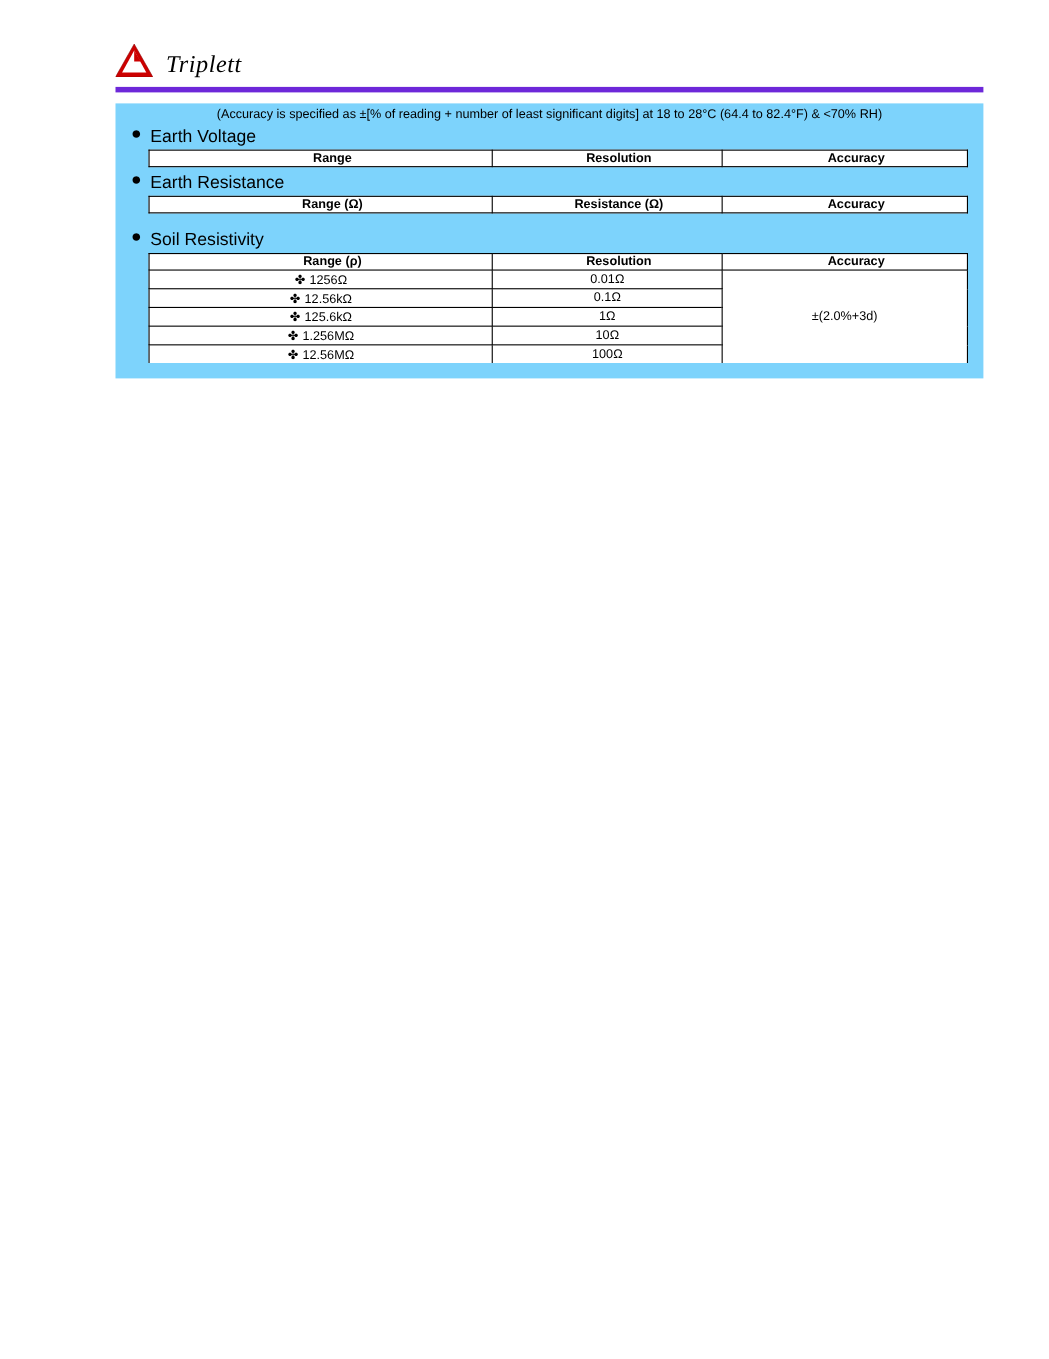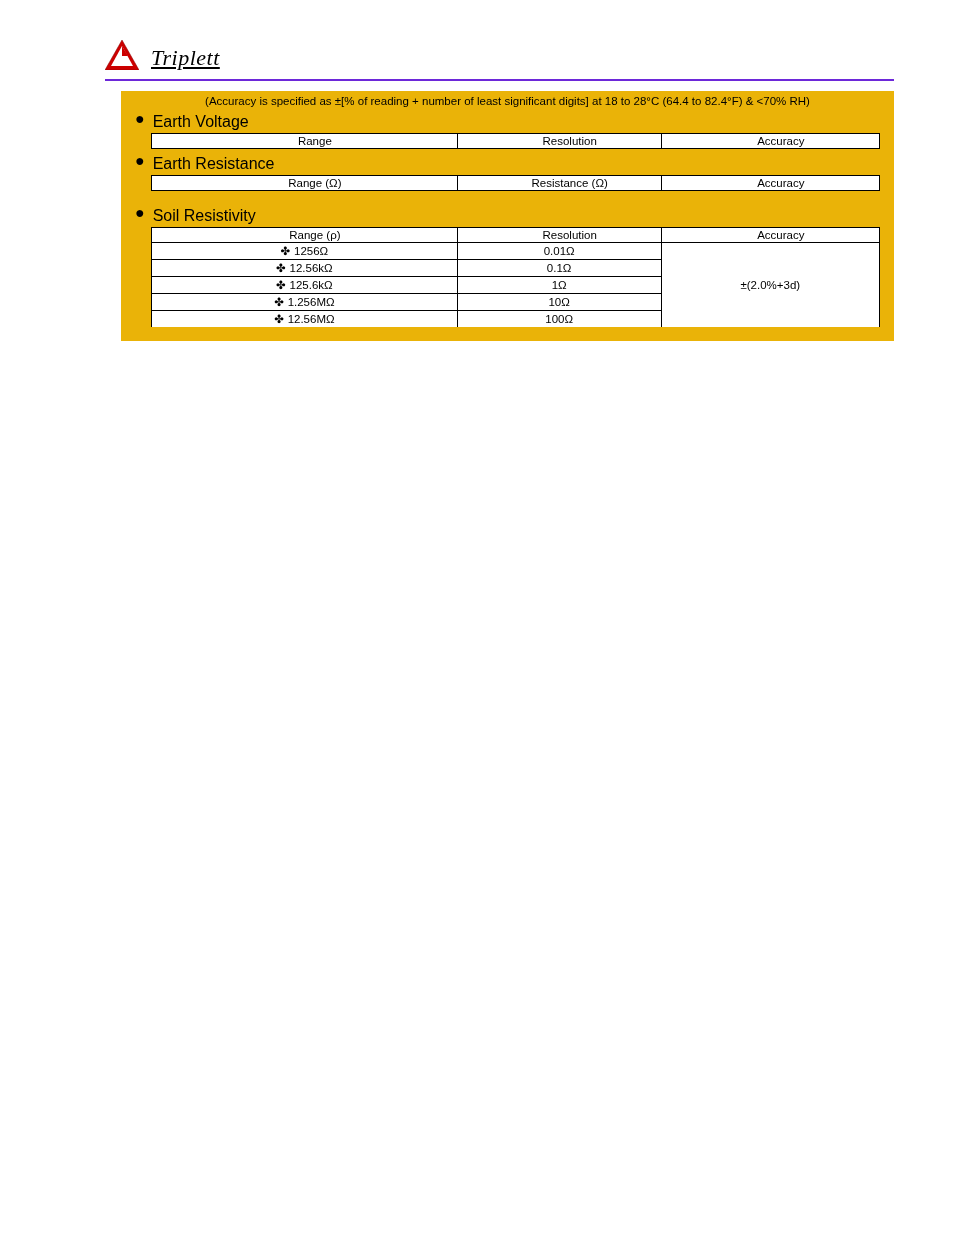--- a/index.html
+++ b/index.html
@@ -11,41 +11,39 @@
     width: 954px;
     height: 1235px;
     position: relative;
   }
   .page {
     padding: 40px 60px 40px 105px;
   }
   .header {
     display: flex;
     align-items: flex-end;
-    border-bottom: 2px solid #6d28d9;
+    border-bottom: 5px solid #6d28d9;
     padding-bottom: 8px;
     margin-bottom: 10px;
-    text-decoration: underline;
   }
   .logo {
     margin-right: 12px;
     margin-bottom: -2px;
   }
   .headertxt {
     font-family: "Times New Roman", serif;
     font-style: italic;
     font-size: 22px;
     letter-spacing: 0.5px;
   }
   .graybox {
-    background: #eab308;
+    background: #7dd3fc;
     padding: 4px 14px 14px 14px;
     font-family: Arial, Helvetica, sans-serif;
     font-size: 11.5px;
-    margin-left: 16px;
   }
   .condline {
     text-align: center;
     font-size: 11.5px;
     margin-bottom: 4px;
   }
   .section-row {
     display: flex;
     align-items: flex-start;
     margin-top: 6px;
@@ -68,21 +66,21 @@
     font-size: 11.5px;
     background: #fff;
   }
   table.spec th, table.spec td {
     border: 1px solid #000;
     padding: 1px 6px;
     text-align: center;
     font-weight: normal;
     vertical-align: middle;
   }
-  table.spec th { font-weight: normal; padding-left: 27px; }
+  table.spec th { font-weight: bold; padding-left: 27px; }
   table.spec.last-noborder td.merge,
   table.spec.last-noborder th.merge { border-bottom: none; }
   .gap { height: 10px; }
   .condtext {
     margin-left: 16px;
     font-size: 10.5px;
     margin-top: 14px;
   }
 </style>
 </head>

